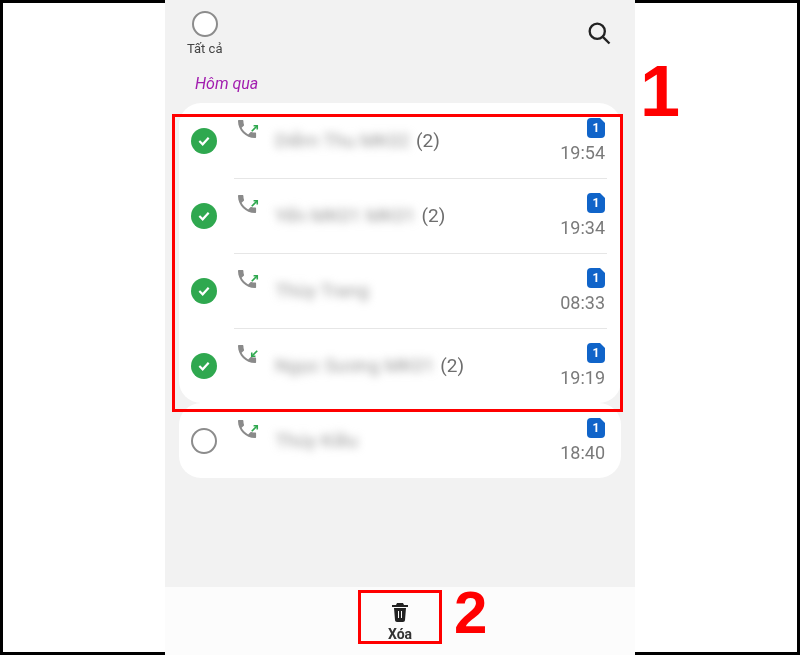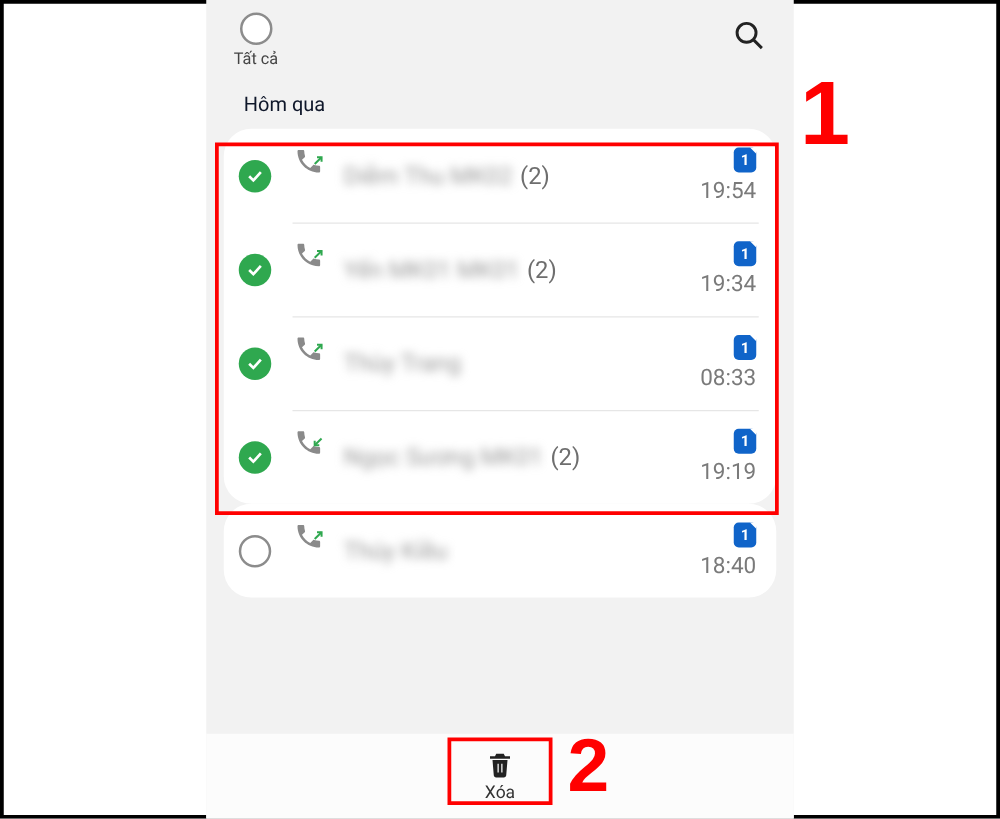--- a/index.html
+++ b/index.html
@@ -18,21 +18,21 @@
   .phone {
     position: absolute;
     left: 165px;
     top: 0;
     width: 470px;
     height: 655px;
     background: #f2f2f2;
   }
   .header {
     display: flex;
-    align-items: flex-start;
+    align-items: center;
     justify-content: space-between;
     padding: 10px 22px 0 22px;
     height: 56px;
   }
   .select-all {
     display: flex;
     flex-direction: column;
     align-items: center;
     gap: 2px;
   }
@@ -45,22 +45,23 @@
   .select-all-label {
     font-size: 13px;
     color: #444;
     margin-top: 2px;
   }
   .search-btn {
     margin-top: 4px;
   }
   .section-label {
     font-size: 16px;
-    color: #0f172a;
+    color: #a21caf;
     padding: 18px 0 10px 30px;
+    font-style: italic;
   }
   .group {
     background: #ffffff;
     margin: 0 14px;
     border-radius: 22px;
     overflow: hidden;
   }
   .row {
     display: flex;
     align-items: center;
@@ -154,20 +155,21 @@
   }
   .delete-btn {
     display: flex;
     flex-direction: column;
     align-items: center;
     gap: 2px;
   }
   .delete-label {
     font-size: 14px;
     color: #333;
+    font-weight: bold;
   }
   
   .redbox1 {
     position: absolute;
     left: 172px;
     top: 114px;
     width: 451px;
     height: 298px;
     border: 3px solid #ff0000;
     pointer-events: none;

